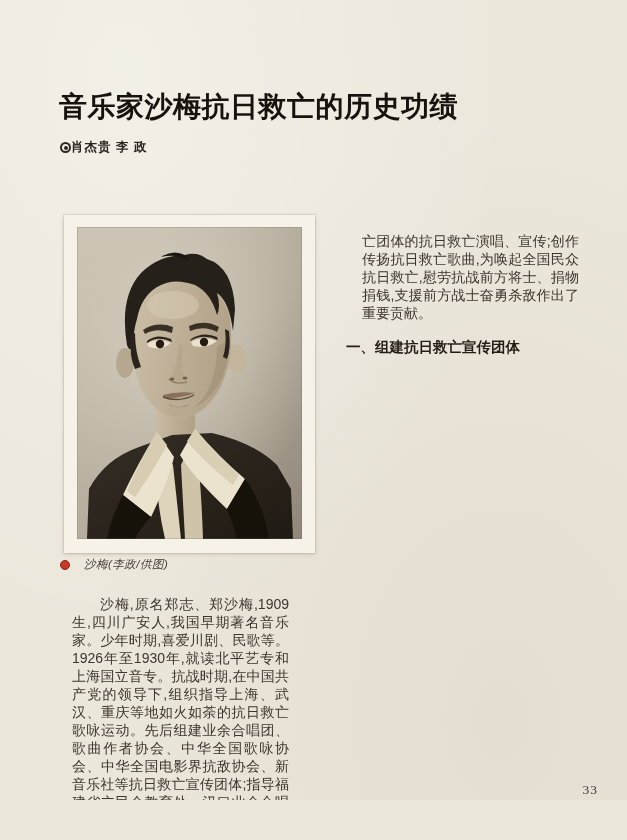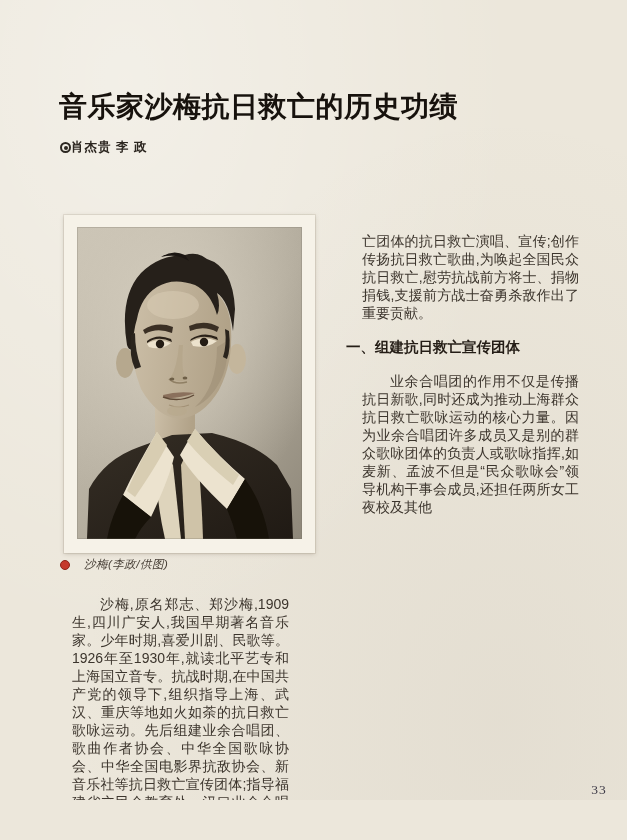--- a/index.html
+++ b/index.html
@@ -58,21 +58,21 @@
   .col-left{left:56px;top:579px;}
   .col-right{left:346px;top:216px;}
   .col-right h2{
     margin:9px 0 15px 0;font-size:14.5px;line-height:18px;
     font-weight:bold;color:#241d16;
   }
   .kai{font-style:italic;letter-spacing:1px;}
   .pagenum{
     position:absolute;left:568px;top:782px;width:30px;
     font-family:"Liberation Serif","DejaVu Serif",serif;
-    font-size:13.5px;color:#3a3744;letter-spacing:1px;text-align:center;margin-left:16px;
+    font-size:13.5px;color:#3a3744;letter-spacing:1px;text-align:right;
   }
 </style>
 </head>
 <body>
 
 <div class="page">
 
   <h1 class="title">音乐家沙梅抗日救亡的历史功绩</h1>
 
   <div class="authors">
@@ -165,18 +165,17 @@
     <span>沙梅(李政/供图)</span>
   </div>
 
   <div class="col col-left">
     <p class="indent">沙梅,原名郑志、郑沙梅,1909生,四川广安人,我国早期著名音乐家。少年时期,喜爱川剧、民歌等。1926年至1930年,就读北平艺专和上海国立音专。抗战时期,在中国共产党的领导下,组织指导上海、武汉、重庆等地如火如荼的抗日救亡歌咏运动。先后组建业余合唱团、歌曲作者协会、中华全国歌咏协会、中华全国电影界抗敌协会、新音乐社等抗日救亡宣传团体;指导福建省立民众教育处、汉口业余合唱团、抗敌青年军团、三厅教导剧团、江北中学抗日宣传团、孩子剧团等各地抗日救</p>
   </div>
 
   <div class="col col-right">
     <p>亡团体的抗日救亡演唱、宣传;创作传扬抗日救亡歌曲,为唤起全国民众抗日救亡,慰劳抗战前方将士、捐物捐钱,支援前方战士奋勇杀敌作出了重要贡献。</p>
     <h2>一、组建抗日救亡宣传团体</h2>
-    <p class="indent">业余合唱团的作用不仅是传播抗日新歌,同时还成为推动上海群众抗日救亡歌咏运动的核心力量。因为业余合唱团许多成员又是别的群众歌咏团体的负责人或歌咏指挥,如麦新、孟波不但是“民众歌咏会”领导机构干事会成员,还担任两所女工夜校及其他</p>
   </div>
 
   <div class="pagenum">33</div>
 
 </div>
 
 </body></html>

